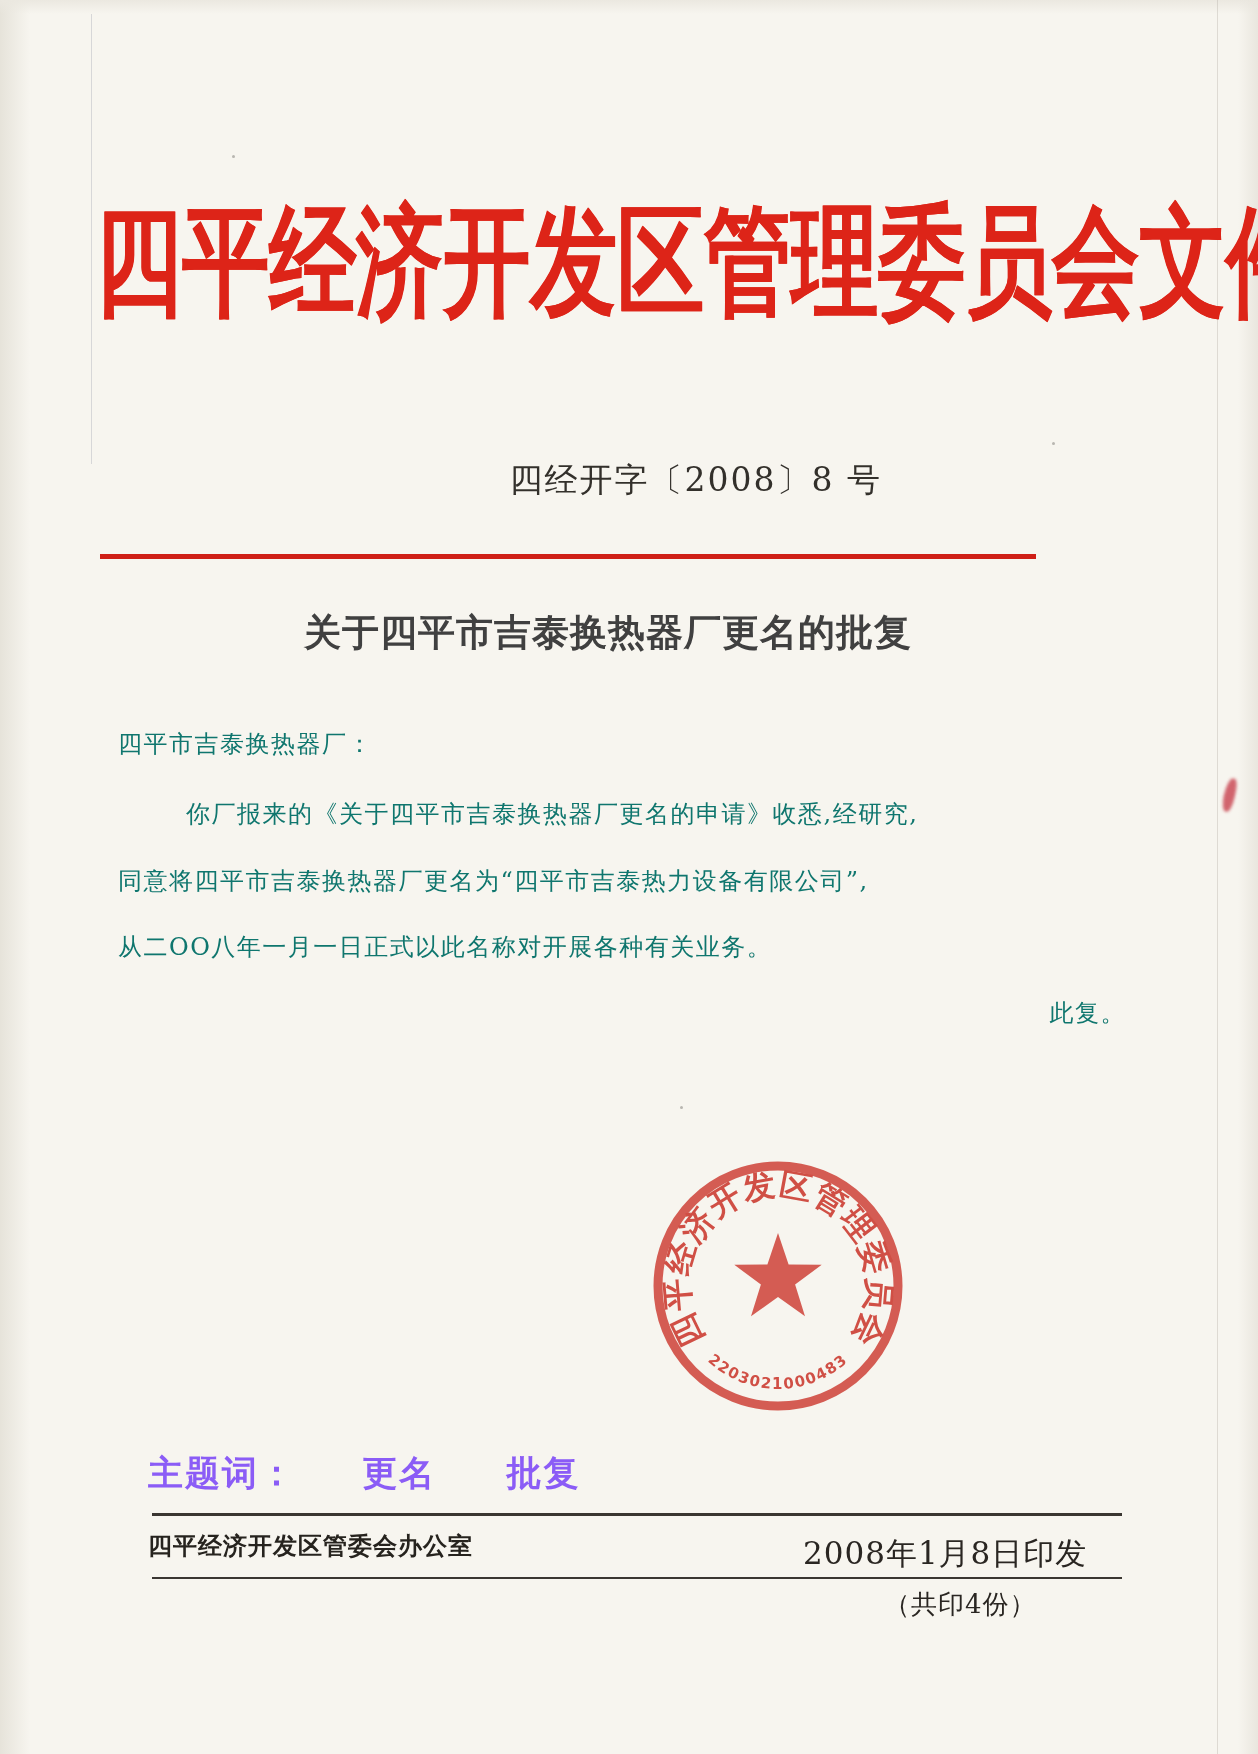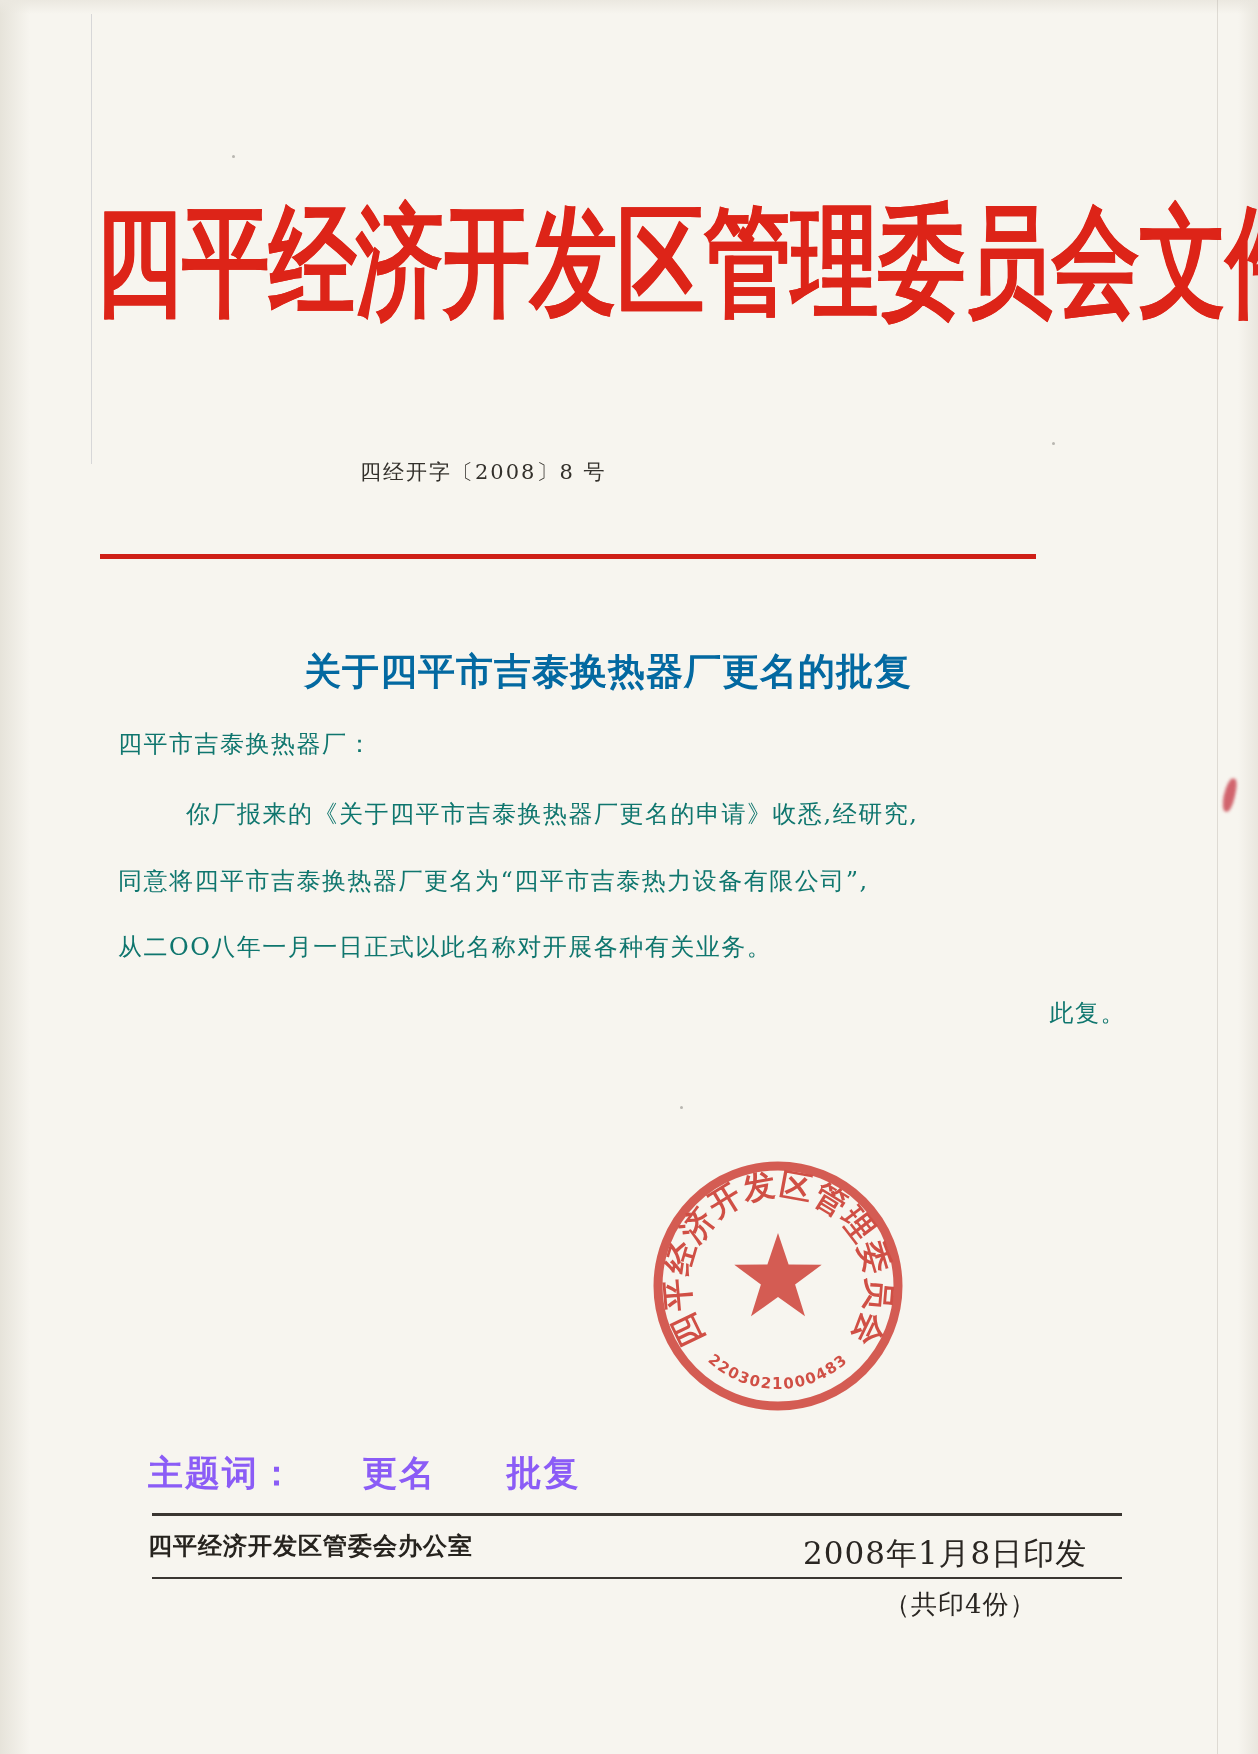--- a/index.html
+++ b/index.html
@@ -34,34 +34,34 @@
     text-align:center;
     font-size:87px;font-weight:700;
     letter-spacing:0px;
     color:#dd2418;
     transform:scaleY(1.38);transform-origin:center top;
     white-space:nowrap;
     font-family:"DejaVu Serif","Liberation Serif",serif;
     text-shadow:0.5px 0 0 #dd2418;
   }
   .doc-number{
-    position:absolute;left:360px;top:458px;width:490px;
-    text-align:left;font-size:21px;letter-spacing:2px;color:#33302b;
+    position:absolute;left:392px;top:458px;width:490px;
+    text-align:right;font-size:33px;letter-spacing:2px;color:#33302b;
     white-space:nowrap;
   }
   .red-rule{
     position:absolute;left:100px;top:554px;width:936px;height:5px;
     background:#cf1f16;
   }
   .doc-title{
     position:absolute;left:298px;top:608px;width:620px;
     text-align:center;
     font-size:37px;font-weight:700;letter-spacing:1px;
     font-family:"DejaVu Sans","Liberation Sans",sans-serif;
-    color:#0369a1;white-space:nowrap;margin-top:39px;
+    color:#404040;white-space:nowrap;
   }
 
   
   .body-line{
     position:absolute;left:118px;width:940px;
     font-size:24px;letter-spacing:1.5px;color:#0f766e;
     white-space:nowrap;
     margin-top:12px;
   }
   .salutation{top:716px;}

